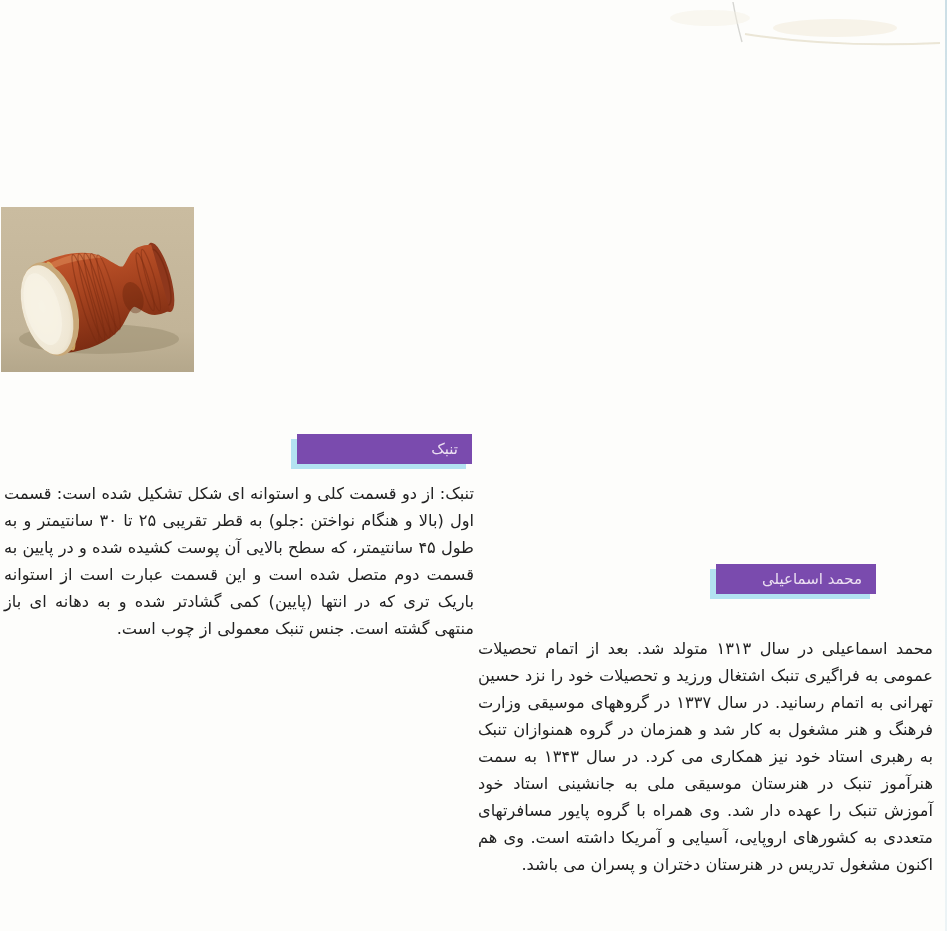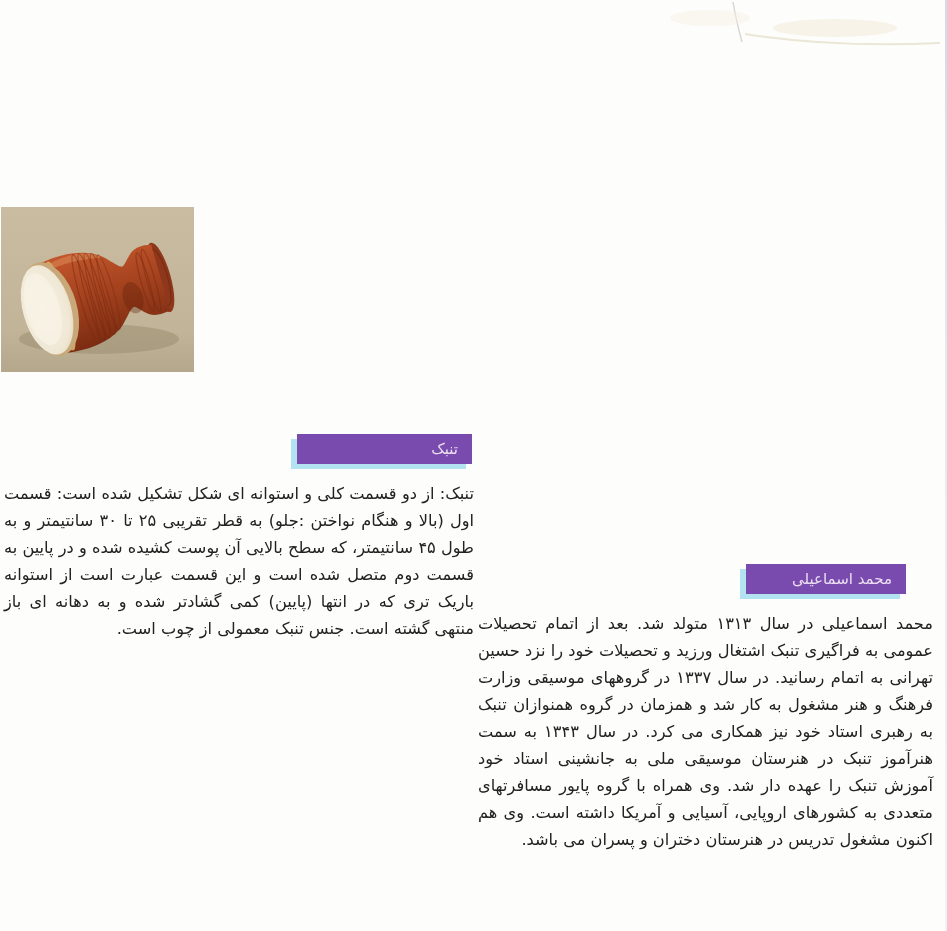--- a/index.html
+++ b/index.html
@@ -32,27 +32,27 @@
     position:absolute;height:30px;
     background:var(--bar-purple);
     box-shadow:-6px 5px 0 0 var(--bar-shadow-cyan);
     color:var(--bar-text);
     direction:rtl;
     display:flex;align-items:center;
     padding:0 14px;box-sizing:border-box;
     font-size:15px;letter-spacing:.3px;
   }
   .bar-tonbak{left:297px;top:434px;width:175px;}
-  .bar-esmaili{left:746px;top:564px;width:160px;}
+  .bar-esmaili{left:716px;top:564px;width:160px;}
   .text-col{
     position:absolute;direction:rtl;text-align:justify;
     font-size:16.2px;line-height:27px;color:var(--body-text);
   }
   .col-left{left:4px;top:480px;width:470px;}
-  .col-right{left:478px;top:610px;width:455px;}
+  .col-right{left:478px;top:635px;width:455px;}
   .text-col p{margin:0;}
   .source-line{
     margin:27px 18px 0 0;
     text-align:right;
     font-size:16.2px;line-height:27px;
   }
 </style>
 </head>
 <body>
 

